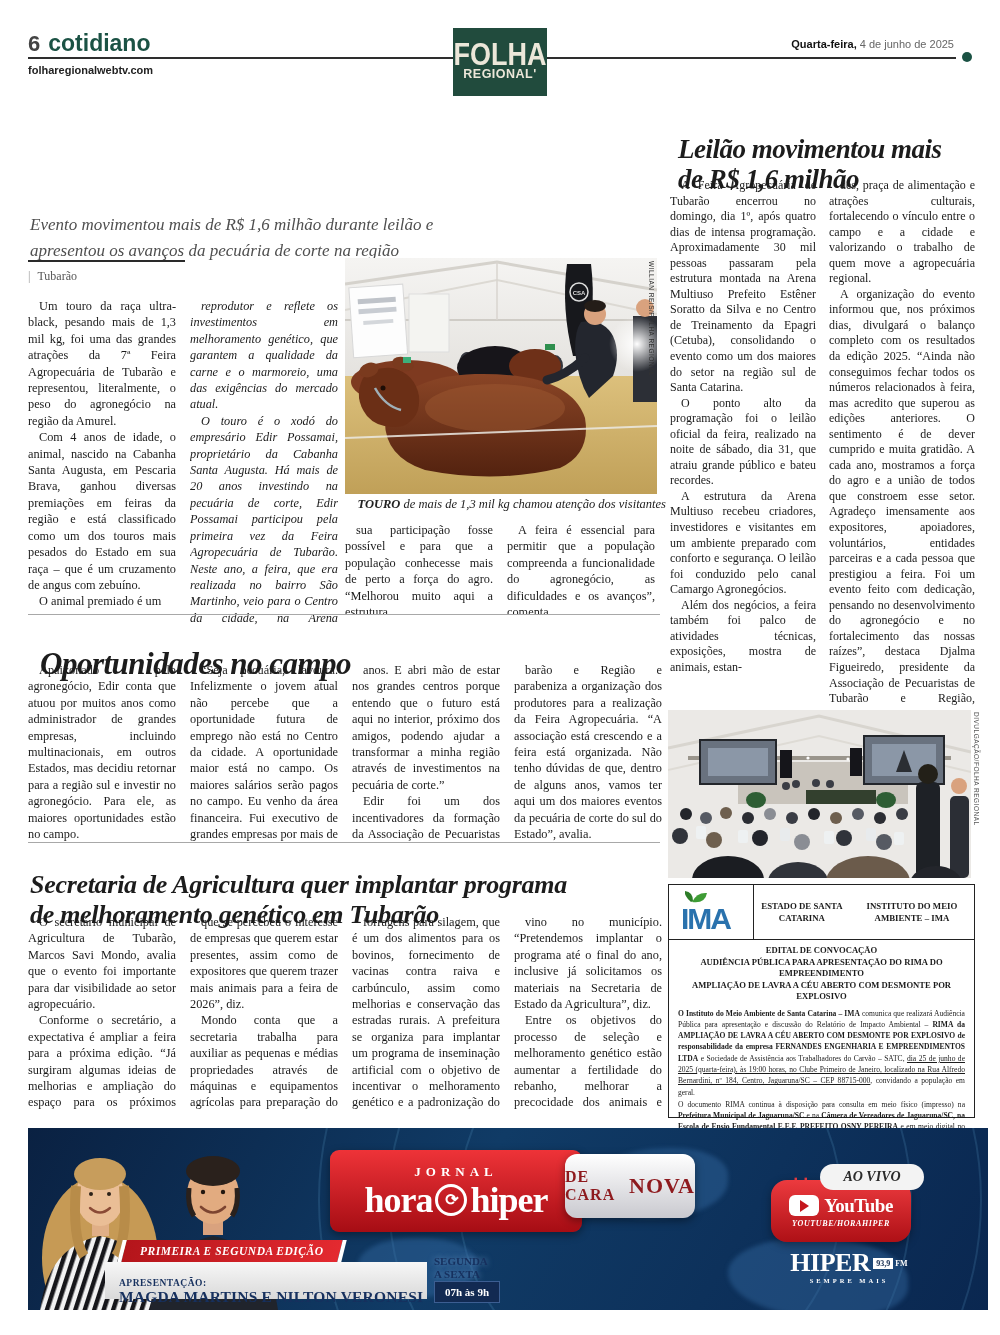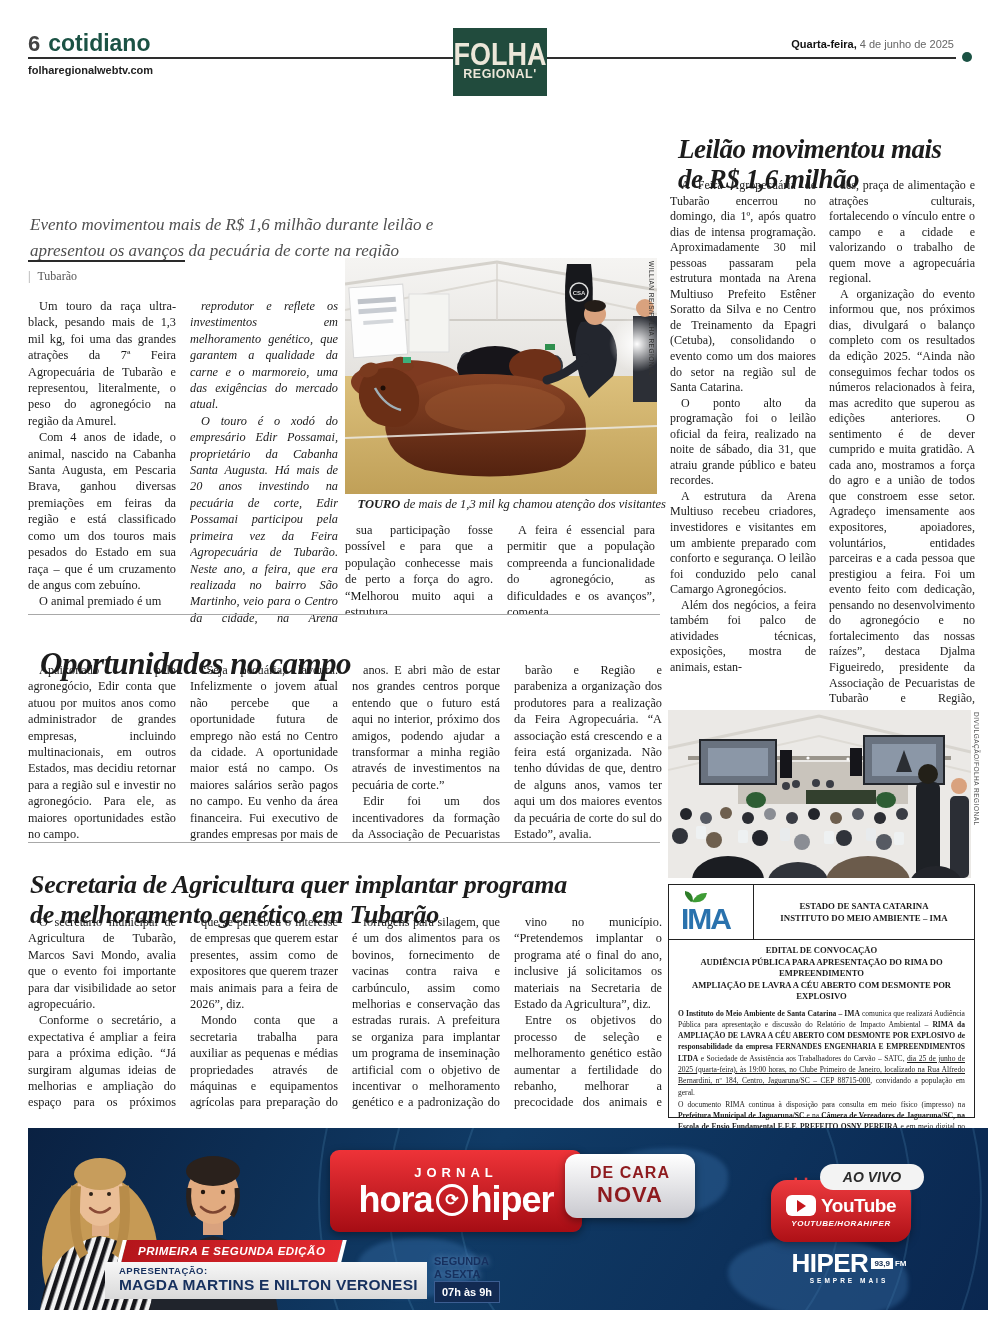--- a/index.html
+++ b/index.html
@@ -40,50 +40,50 @@
   .photo svg{display:block;}
   .photo-credit{position:absolute;writing-mode:vertical-rl;font-family:"Liberation Sans",sans-serif;
                 font-size:6.5px;letter-spacing:.5px;color:#333;}
   .caption{position:absolute;left:354px;top:497px;width:312px;text-align:right;font-style:italic;font-size:12.5px;color:#222;}
   .caption b{font-style:italic;}
   
   .ima-box{position:absolute;left:668px;top:884px;width:307px;height:234px;border:1.4px solid #222;background:#fff;
            font-family:"Liberation Serif",serif;box-sizing:border-box;}
   .ima-head{display:flex;align-items:stretch;border-bottom:1px solid #222;height:54px;}
   .ima-logo-cell{width:84px;display:flex;align-items:center;justify-content:center;border-right:1px solid #222;}
-  .ima-state-cell{flex:1;display:flex;flex-direction:column;align-items:center;justify-content:center;
+  .ima-state-cell{flex:1;display:flex;flex-direction:row;align-items:center;justify-content:center;
                   font-weight:bold;font-size:8.8px;line-height:12px;text-align:center;}
   .ima-titles{text-align:center;font-weight:bold;font-size:8.6px;line-height:11.5px;padding:5px 10px 3px;}
   .ima-body{padding:2px 9px 0;font-size:7.55px;line-height:11.3px;text-align:justify;}
   .ima-body p{margin:0 0 1px;}
   .ima-sign{padding:1px 9px;font-size:7.55px;line-height:10.5px;}
   
   .banner{position:absolute;left:28px;top:1128px;width:960px;height:182px;overflow:hidden;
           background:linear-gradient(120deg,#0a2142 0%,#103b66 45%,#0a2750 100%);
-          font-family:Liberation Sans, sans-serif;}
+          font-family:Liberation Serif, serif;}
   .ring{position:absolute;border:2px solid rgba(110,185,230,.16);border-radius:50%;}
   .mapblob{position:absolute;background:rgba(52,104,160,.45);filter:blur(2px);}
   .hora-logo{position:absolute;left:302px;top:22px;width:252px;height:82px;border-radius:9px;
              background:linear-gradient(180deg,#ee3338,#a60d14);box-shadow:0 3px 8px rgba(0,0,0,.4);
              display:flex;flex-direction:column;align-items:center;justify-content:center;color:#fff;}
   .hora-jornal{font-size:13px;letter-spacing:5px;font-weight:bold;margin-bottom:2px;}
   .hora-row{display:flex;align-items:center;font-weight:bold;font-size:36px;line-height:36px;letter-spacing:-1px;}
   .hora-circ{display:inline-flex;align-items:center;justify-content:center;width:26px;height:26px;margin:0 3px;
              border:3px solid #fff;border-radius:50%;font-size:16px;font-weight:bold;}
   .decara{position:absolute;left:537px;top:26px;width:130px;height:64px;border-radius:12px;
-          background:linear-gradient(180deg,#ffffff,#c9c9cf);display:flex;flex-direction:column;align-items:center;
+          background:linear-gradient(180deg,#ffffff,#c9c9cf);display:flex;flex-direction:row;align-items:center;
           justify-content:center;color:#8e1a1e;box-shadow:0 3px 8px rgba(0,0,0,.4);}
   .decara .l1{font-size:16px;font-weight:bold;letter-spacing:1px;}
   .decara .l2{font-size:22px;font-weight:bold;letter-spacing:1px;}
   .ribbon{position:absolute;left:92px;top:112px;width:216px;height:22px;transform:skewX(-14deg);
           background:linear-gradient(90deg,#b4151b,#e42a30);border-left:4px solid #fff;border-right:4px solid #fff;
           display:flex;align-items:center;justify-content:center;}
   .ribbon span{transform:skewX(14deg);color:#fff;font-style:italic;font-weight:bold;font-size:11.5px;letter-spacing:.5px;}
   .pres-strip{position:absolute;left:77px;top:134px;width:322px;height:37px;
-              background:linear-gradient(180deg,#f7f7f7,#d9d9d9);padding:3px 0 0 14px;box-sizing:border-box;}
+              background:linear-gradient(180deg,#f7f7f7,#d9d9d9);padding:16px 0 0 14px;box-sizing:border-box;}
   .pres-strip .lbl{font-size:9.5px;font-weight:bold;color:#16305e;letter-spacing:.5px;}
   .pres-strip .names{font-size:15.5px;font-weight:bold;color:#16305e;letter-spacing:.2px;}
   .sched-days{position:absolute;left:406px;top:127px;font-size:11px;line-height:12.5px;font-weight:bold;color:#16305e;
               text-shadow:0 0 6px rgba(170,210,255,.55);}
   .sched-time{position:absolute;left:406px;top:153px;width:64px;height:20px;background:#122a52;border:1px solid #3c5e92;
               color:#fff;font-size:11px;font-weight:bold;display:flex;align-items:center;justify-content:center;}
   .live-pill{position:absolute;left:792px;top:36px;width:104px;height:26px;background:#f3f3f3;border-radius:13px;
              display:flex;align-items:center;justify-content:center;color:#2b2b2b;font-weight:bold;font-style:italic;
              font-size:14px;z-index:3;}
   .live-dashes{position:absolute;left:766px;top:45px;color:#e03a3f;font-size:10px;letter-spacing:2px;z-index:3;}

